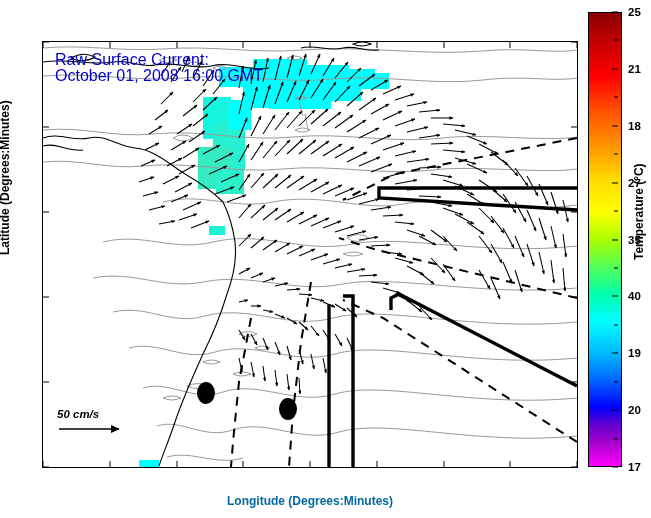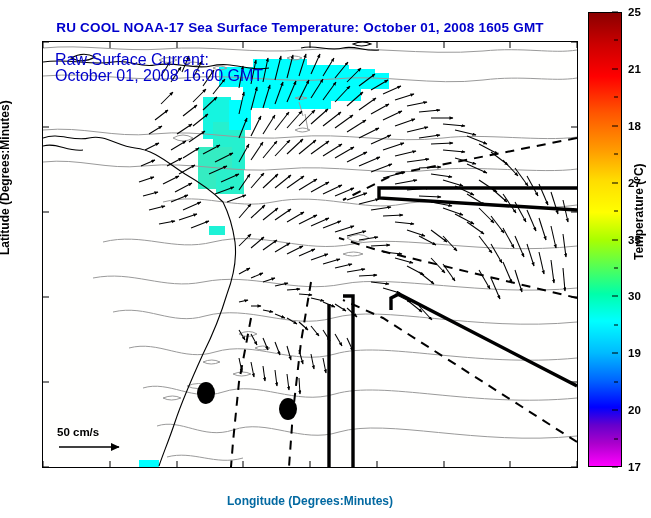--- a/index.html
+++ b/index.html
@@ -29,21 +29,21 @@
           transform:rotate(-90deg);font-size:12px;font-weight:bold;color:#000;
           white-space:nowrap;}
   .xlabel{position:absolute;left:42px;width:536px;top:494px;text-align:center;
           font-size:12px;font-weight:bold;color:#0369a1;}
 
   
   .annot{position:absolute;left:12px;top:10px;color:#0000cc;font-size:16px;
          line-height:16px;white-space:nowrap;pointer-events:none;}
 
   
-  .scalebox{position:absolute;left:14px;bottom:14px;width:110px;}
+  .scalebox{position:absolute;left:14px;bottom:32px;width:110px;font-style:italic;}
   .scalebox .lab{font-size:11.5px;color:#000;font-weight:bold;margin-bottom:3px;}
 
   
   .cbar-wrap{position:absolute;left:588px;top:12px;width:30px;height:455px;}
   .cbar{position:absolute;left:0;top:0;width:34px;height:455px;
         border:1px solid #000;box-sizing:border-box;
         background:linear-gradient(to bottom,
           #8b0000 0%,
           #cc0000 7%,
           #ff0000 14%,
@@ -70,21 +70,20 @@
             transform:rotate(-90deg);font-size:12px;font-weight:bold;color:#000;
             white-space:nowrap;}
 
   svg{display:block;}
 </style>
 </head>
 <body>
 
 <div id="stage">
 
-  <div class="title">RU COOL  NOAA-17  Sea Surface Temperature:  October 01, 2008 1605 GMT</div>
 
   <div class="plot-frame">
 
     <svg class="plot-inner" width="534" height="425" viewBox="0 0 534 425">
 
       <defs>
         <marker id="ah" markerWidth="5" markerHeight="5" refX="4.2" refY="2" orient="auto">
             <path d="M0,0 L4.6,2 L0,4 z" fill="#000"></path>
           </marker>
         <marker id="ahs" markerWidth="4" markerHeight="4" refX="3.4" refY="1.6" orient="auto">
@@ -509,20 +508,20 @@
       <div class="cb-tick minor" style="top:81.25%"></div>
       <div class="cb-tick" style="top:87.5%"></div>
       <div class="cb-tick minor" style="top:93.75%"></div>
       <div class="cb-tick" style="top:100%"></div>
     </div>
     <div class="cb-lab" style="top:0%">25</div>
     <div class="cb-lab" style="top:12.5%">21</div>
     <div class="cb-lab" style="top:25%">18</div>
     <div class="cb-lab" style="top:37.5%">27</div>
     <div class="cb-lab" style="top:50%">35</div>
-    <div class="cb-lab" style="top:62.5%">30</div>
+    <div class="cb-lab" style="top:62.5%">40</div>
     <div class="cb-lab" style="top:75%">19</div>
     <div class="cb-lab" style="top:87.5%">20</div>
     <div class="cb-lab" style="top:100%">17</div>
   </div>
   <div class="cb-title">Temperature (°C)</div>
 
 </div>
 
 </body></html>

